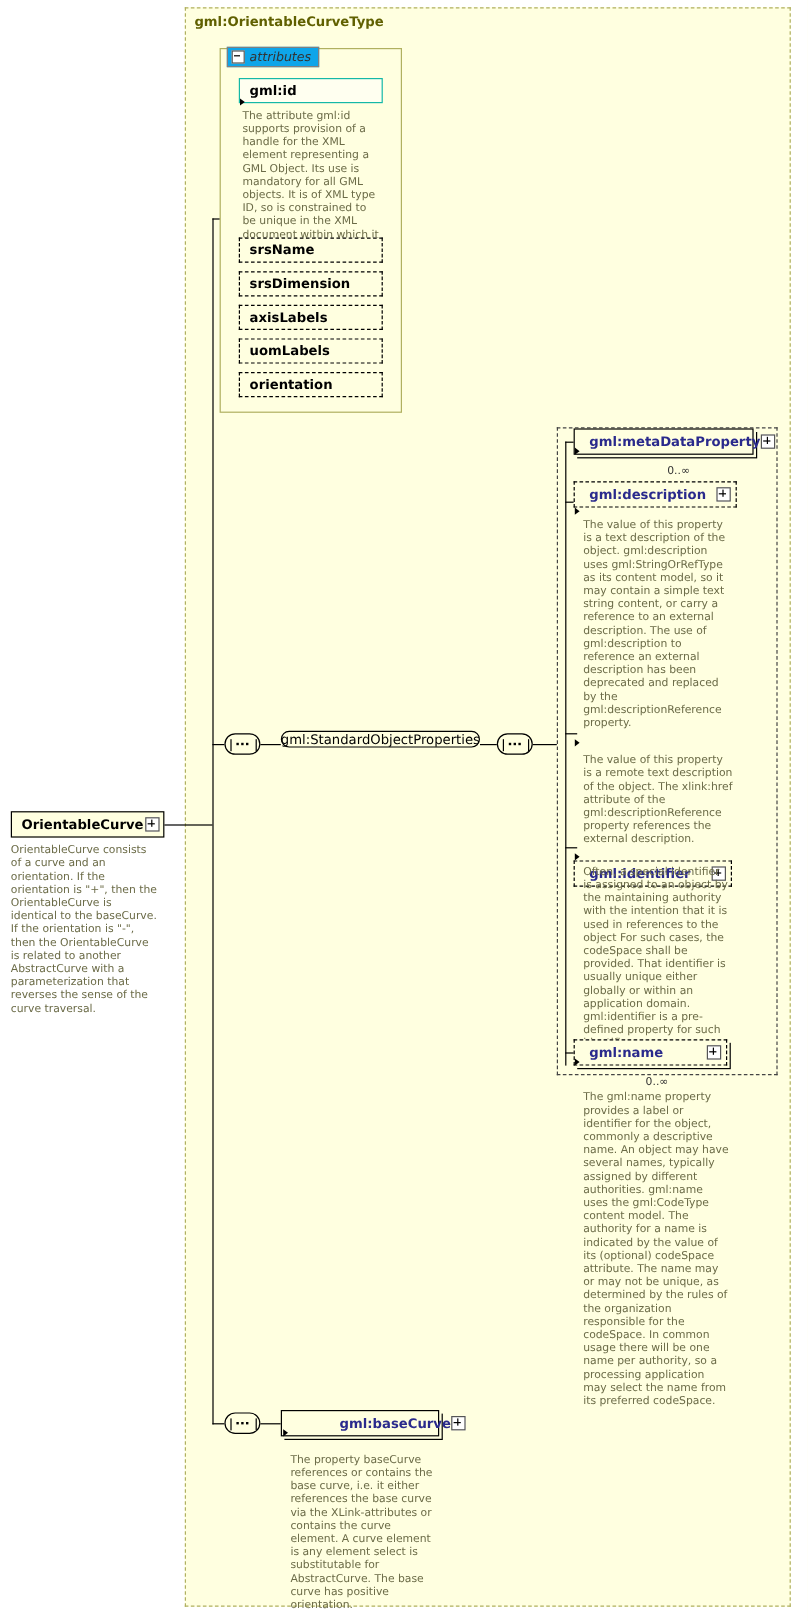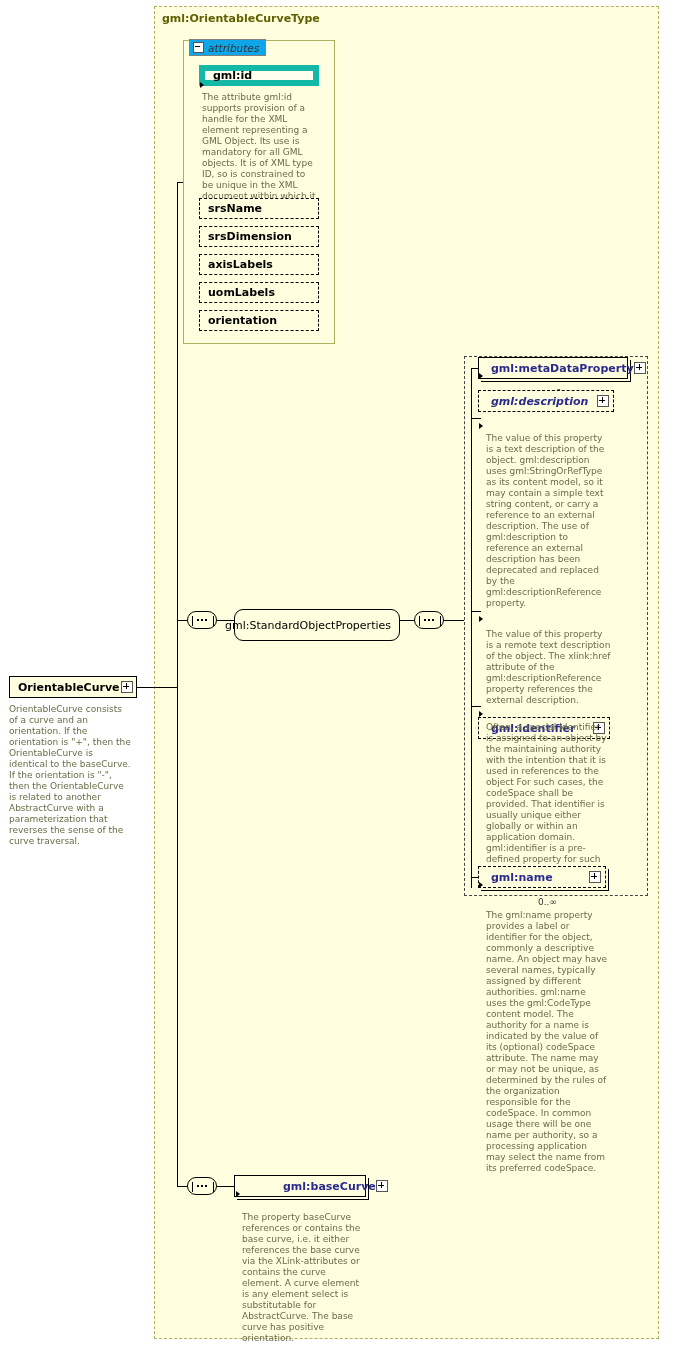--- a/index.html
+++ b/index.html
@@ -40,21 +40,21 @@
     content:"";position:absolute;left:1px;top:3px;width:5px;height:1px;background:#000;
   }
 
   
   .attr{
     position:absolute;left:199px;width:120px;height:21px;
     background:#ffffe0;border:1px dashed #000;box-sizing:border-box;
     display:flex;align-items:center;padding-left:8px;
     font-weight:bold;font-size:11px;
   }
-  .attr.solid{border:6px solid #14b8a6;background:#fffff0;}
+  .attr.solid{border:1px solid #14b8a6;background:#fffff0;}
 
   .attr-desc{
     position:absolute;width:116px;color:#6b6b47;font-size:9px;line-height:11px;
   }
 
   
   .elembox{
     position:absolute;height:22px;background:#ffffe0;
     border:1px solid #000;box-sizing:border-box;
     display:flex;align-items:center;
@@ -92,23 +92,23 @@
   .seq .dots{
     position:absolute;left:50%;top:50%;transform:translate(-50%,-50%);
     display:flex;gap:2px;align-items:center;
   }
   .seq .dots i{width:2px;height:2px;background:#000;display:block;}
   .seq .bar{position:absolute;left:4px;top:4px;width:1px;height:10px;background:#000;}
   .seq .bar2{position:absolute;left:25px;top:4px;width:1px;height:10px;background:#000;}
 
   
   .groupbox{
-    position:absolute;height:32px;background:#ffffe0;border:1px solid #000;
+    position:absolute;height:14px;background:#ffffe0;border:1px solid #000;
     border-radius:9px;box-sizing:border-box;display:flex;align-items:center;
-    justify-content:flex-end;font-size:11px;color:#000;padding:0 8px;
+    justify-content:center;font-size:11px;color:#000;padding:0 8px;
   }
 
   
   .rootbox{
     position:absolute;left:9px;top:676px;width:128px;height:22px;
     background:#ffffe0;border:1px solid #000;box-sizing:border-box;
     display:flex;align-items:center;font-weight:bold;font-size:11px;
     padding-left:8px;
   }
   .rootbox .exp{
@@ -216,21 +216,21 @@
 
   <div class="ln lh" style="left:471px;top:368px;width:10px;"></div>
   <div class="elembox shadow" style="left:478px;top:357px;width:150px;">
     <span>gml:metaDataProperty</span>
     <span class="exp"></span>
   </div>
   <div class="arrowmark" style="left:479px;top:373px;"></div>
   <div class="mult" style="left:556px;top:388px;">0..∞</div>
 
   <div class="ln lh" style="left:471px;top:418px;width:10px;"></div>
-  <div class="elembox dashedborder" style="left:478px;top:390px;width:136px;font-style:italic;">
+  <div class="elembox dashedborder" style="left:478px;top:401px;width:136px;">
     <span>gml:description</span>
     <span class="exp"></span>
   </div>
   <div class="arrowmark" style="left:479px;top:423px;"></div>
   <div class="desc" style="left:486px;top:433px;width:122px;">The value of this property is a text description of the object. gml:description uses gml:StringOrRefType as its content model, so it may contain a simple text string content, or carry a reference to an external description. The use of gml:description to reference an external description has been deprecated and replaced by the gml:descriptionReference property.</div>
 
   <div class="ln lh" style="left:471px;top:611px;width:10px;"></div>
   <div class="arrowmark" style="left:479px;top:616px;"></div>
   <div class="desc" style="left:486px;top:629px;width:125px;">The value of this property is a remote text description of the object. The xlink:href attribute of the gml:descriptionReference property references the external description.</div>
 

